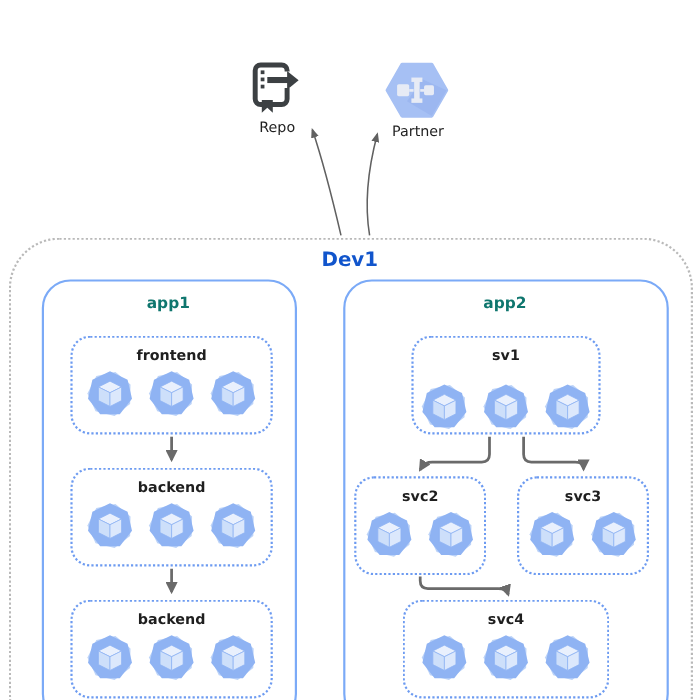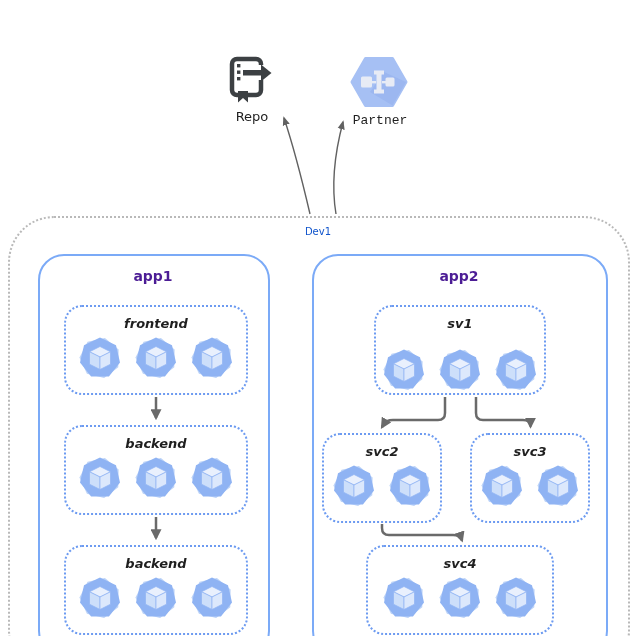--- a/index.html
+++ b/index.html
@@ -3,49 +3,49 @@
 <meta charset="utf-8">
 <style>
   html,body{margin:0;padding:0;background:#ffffff;}
   #canvas{
     position:relative;width:636px;height:636px;background:#ffffff;overflow:hidden;
     font-family:"DejaVu Sans","Liberation Sans",sans-serif;color:#1f1f1f;margin-top:48px;
   }
   
   .ext-label{position:absolute;font-size:13px;color:#1f1f1f;text-align:center;}
   #repo-label{left:222px;top:61px;width:60px;}
-  #partner-label{left:344px;top:65px;width:72px;font-family:Liberation Mono, monospace;}
+  #partner-label{left:344px;top:65px;width:72px;}
   #repo-icon{position:absolute;left:228px;top:8px;}
   #partner-icon{position:absolute;left:350px;top:7px;}
   
   #env{
     position:absolute;left:8px;top:168px;width:618px;height:458px;
     border:2px dotted #b9b9b9;border-radius:46px;background:#ffffff;
   }
   #env-label{
     position:absolute;left:8px;top:178px;width:620px;text-align:center;
-    font-size:10px;font-weight:normal;color:#1155cc;
+    font-size:18px;font-weight:bold;color:#1155cc;
   }
   
   .app{
     position:absolute;border:2px solid #7baaf7;border-radius:26px;background:#ffffff;
   }
   #app1{left:38px;top:206px;width:228px;height:399px;}
   #app2{left:312px;top:206px;width:292px;height:399px;}
   .app-label{
-    position:absolute;text-align:center;font-size:14px;font-weight:bold;color:#4c1d95;
+    position:absolute;text-align:center;font-size:14px;font-weight:bold;color:#0f766e;
   }
   #app1-label{left:38px;top:220px;width:230px;}
   #app2-label{left:312px;top:220px;width:294px;}
   
   .group{
     position:absolute;border:2px dotted #6d9bf1;border-radius:18px;background:#ffffff;
     display:flex;flex-direction:column;align-items:center;box-sizing:border-box;
   }
-  .group-label{font-size:13px;font-weight:bold;margin-top:9px;color:#1f1f1f;font-style:italic;}
+  .group-label{font-size:13px;font-weight:bold;margin-top:9px;color:#1f1f1f;}
   .pods{display:flex;gap:10px;margin-top:5px;}
   .pod{width:46px;height:44px;display:block;}
   #g-frontend{left:64px;top:257px;width:184px;height:90px;}
   #g-backend {left:64px;top:377px;width:184px;height:90px;}
   #g-database{left:64px;top:497px;width:184px;height:90px;}
   #g-sv1 {left:374px;top:257px;width:172px;height:90px;gap:12px;}
   #g-svc2{left:322px;top:385px;width:120px;height:90px;}
   #g-svc3{left:470px;top:385px;width:120px;height:90px;text-align:center;}
   #g-svc4{left:366px;top:497px;width:188px;height:90px;}
   

